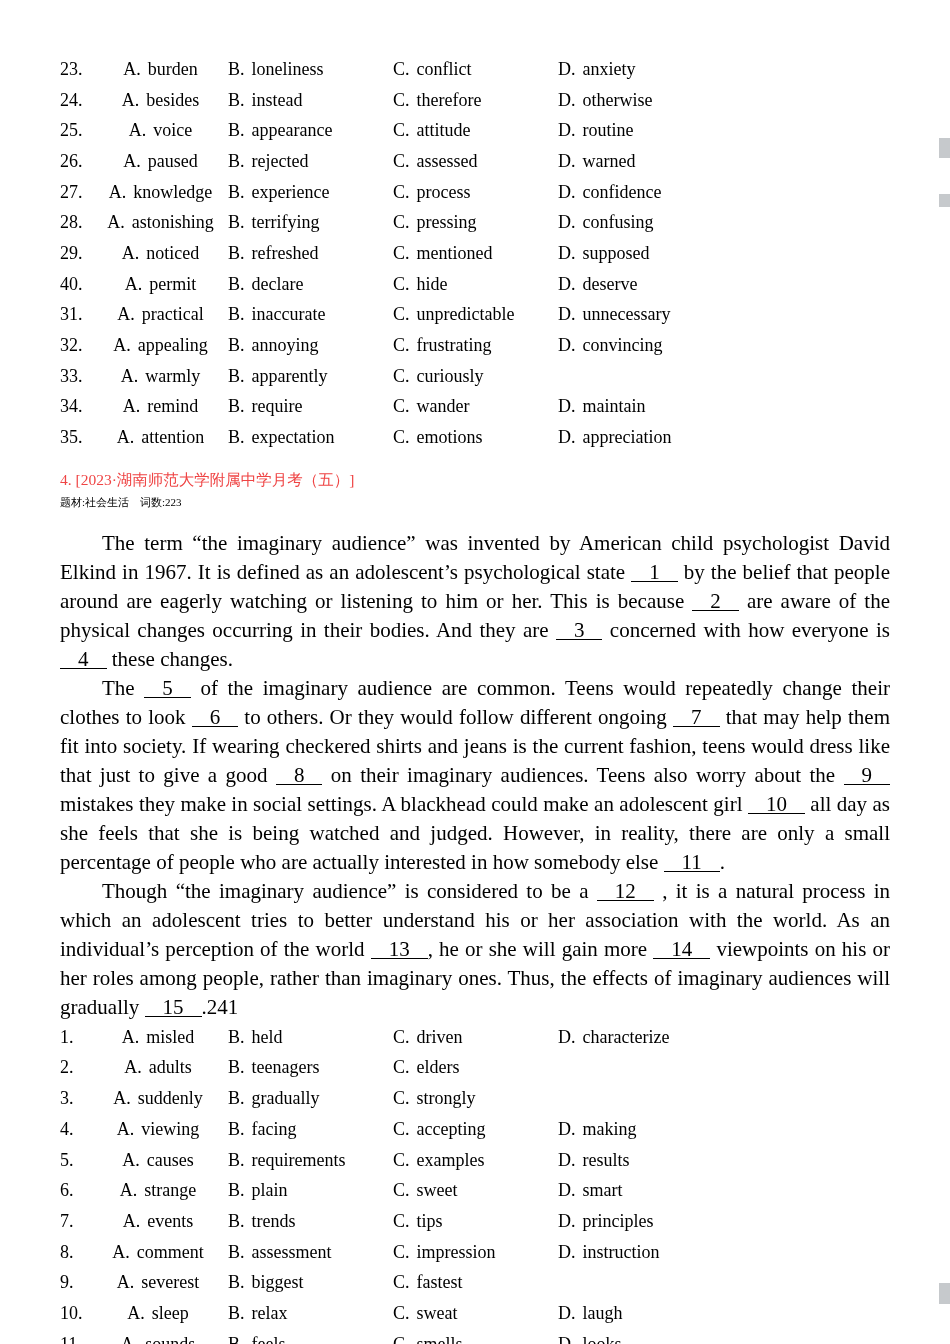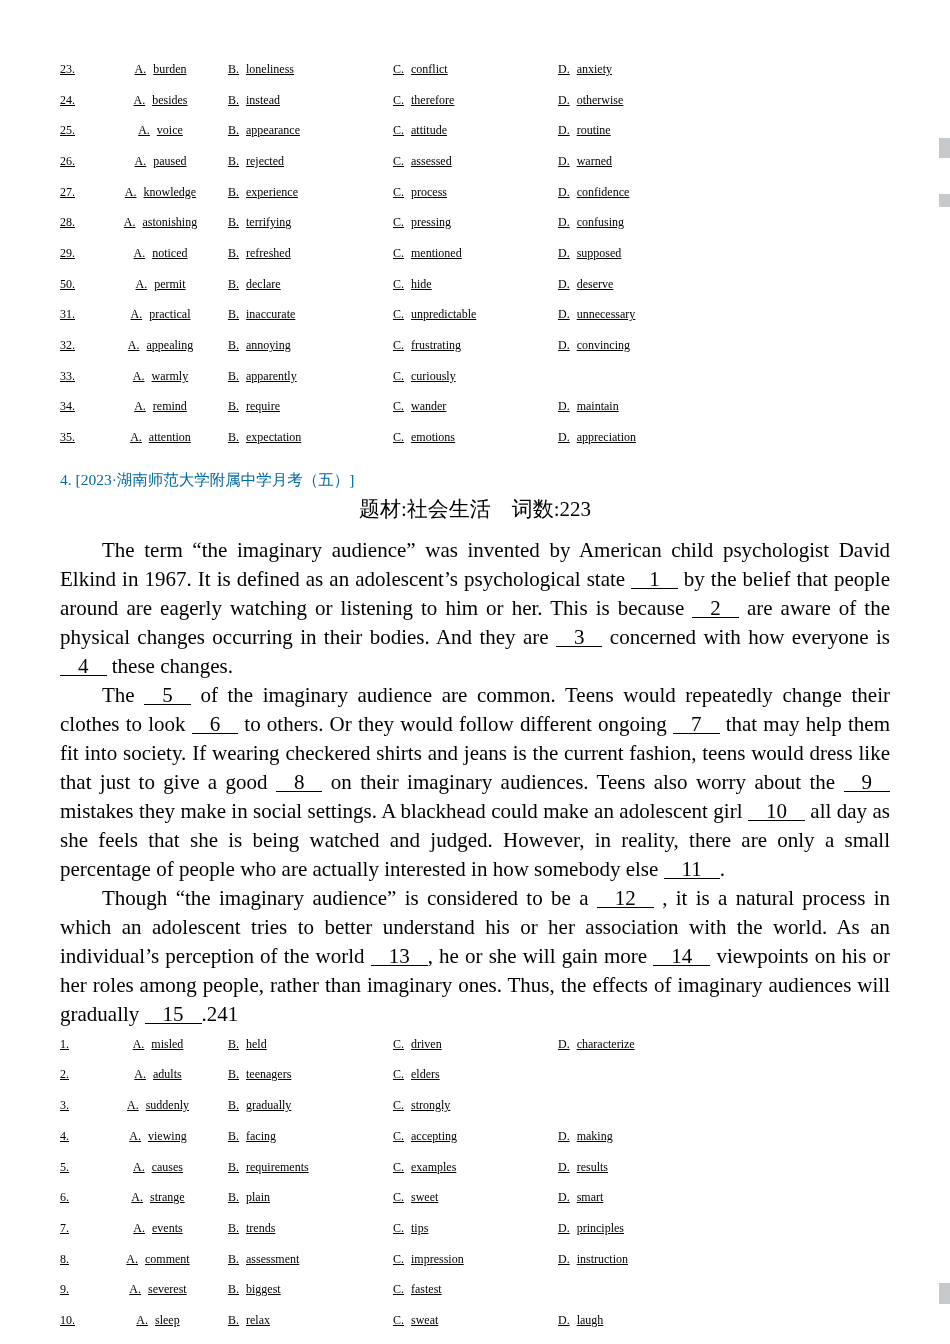--- a/index.html
+++ b/index.html
@@ -8,43 +8,43 @@
     background:#ffffff;
     font-family:"Liberation Serif","DejaVu Serif",serif;
     color:#000;
     position:relative;
     overflow:hidden;
   }
   .page{position:relative;width:950px;height:1344px;}
   .content{padding:54px 60px 0 60px;width:830px;}
 
   
-  .qlist{font-size:12px;text-decoration:underline;}
+  .qlist{font-size:18px;}
   .question-row{display:flex;align-items:center;height:30.7px;white-space:nowrap;}
   .q-num{flex:none;width:33px;}
   .opt{flex:none;white-space:nowrap;overflow:visible;}
   .opt-a{width:135px;text-align:center;}
   .opt-b{width:165px;}
   .opt-c{width:165px;}
   .opt-d{flex:1;}
   .opt-label{margin-right:7px;}
   .lower .q-num{width:28px;}
   .lower .opt-a{width:140px;}
 
   
   .section-header{
     margin-top:16px;
     font-size:15.5px;
     line-height:22px;
   }
   .meta-line{
-    margin-top:7px;
-    font-size:21px;
+    margin-top:0;
+    font-size:11px;
     line-height:22px;
-    text-align:center;
+    text-align:left;
   }
 
   
   .passage{margin-top:16px;font-size:21px;}
   .passage p{
     margin:0;
     line-height:29px;
     text-align:justify;
     text-indent:2em;
   }
@@ -114,21 +114,21 @@
           <span class="opt opt-d"><span class="opt-label">D.</span><span class="opt-text">confusing</span></span>
         </div>
         <div class="question-row">
           <span class="q-num">29.</span>
           <span class="opt opt-a"><span class="opt-label">A.</span><span class="opt-text">noticed</span></span>
           <span class="opt opt-b"><span class="opt-label">B.</span><span class="opt-text">refreshed</span></span>
           <span class="opt opt-c"><span class="opt-label">C.</span><span class="opt-text">mentioned</span></span>
           <span class="opt opt-d"><span class="opt-label">D.</span><span class="opt-text">supposed</span></span>
         </div>
         <div class="question-row">
-          <span class="q-num">50.</span>
+          <span class="q-num">40.</span>
           <span class="opt opt-a"><span class="opt-label">A.</span><span class="opt-text">permit</span></span>
           <span class="opt opt-b"><span class="opt-label">B.</span><span class="opt-text">declare</span></span>
           <span class="opt opt-c"><span class="opt-label">C.</span><span class="opt-text">hide</span></span>
           <span class="opt opt-d"><span class="opt-label">D.</span><span class="opt-text">deserve</span></span>
         </div>
         <div class="question-row">
           <span class="q-num">31.</span>
           <span class="opt opt-a"><span class="opt-label">A.</span><span class="opt-text">practical</span></span>
           <span class="opt opt-b"><span class="opt-label">B.</span><span class="opt-text">inaccurate</span></span>
           <span class="opt opt-c"><span class="opt-label">C.</span><span class="opt-text">unpredictable</span></span>
@@ -156,21 +156,21 @@
         </div>
         <div class="question-row">
           <span class="q-num">35.</span>
           <span class="opt opt-a"><span class="opt-label">A.</span><span class="opt-text">attention</span></span>
           <span class="opt opt-b"><span class="opt-label">B.</span><span class="opt-text">expectation</span></span>
           <span class="opt opt-c"><span class="opt-label">C.</span><span class="opt-text">emotions</span></span>
           <span class="opt opt-d"><span class="opt-label">D.</span><span class="opt-text">appreciation</span></span>
         </div>
       </div>
 
-    <div class="section-header" style="color: #0369a1;">4. [2023·湖南师范大学附属中学月考（五）]</div>
+    <div class="section-header" style="color: #ef4444;">4. [2023·湖南师范大学附属中学月考（五）]</div>
 
     <div class="meta-line">题材:社会生活　词数:223</div>
 
     <div id="passage" class="passage">
         <p class="para"><span class="seg">The term “the imaginary audience” was invented by American child psychologist David Elkind in 1967. It is defined as an adolescent’s psychological state </span><span class="blank"><span class="blank-num">1</span></span><span class="seg"> by the belief that people around are eagerly watching or listening to him or her. This is because </span><span class="blank"><span class="blank-num">2</span></span><span class="seg"> are aware of the physical changes occurring in their bodies. And they are </span><span class="blank"><span class="blank-num">3</span></span><span class="seg"> concerned with how everyone is </span><span class="blank"><span class="blank-num">4</span></span><span class="seg"> these changes.</span></p>
         <p class="para"><span class="seg">The </span><span class="blank"><span class="blank-num">5</span></span><span class="seg"> of the imaginary audience are common. Teens would repeatedly change their clothes to look </span><span class="blank"><span class="blank-num">6</span></span><span class="seg"> to others. Or they would follow different ongoing </span><span class="blank"><span class="blank-num">7</span></span><span class="seg"> that may help them fit into society. If wearing checkered shirts and jeans is the current fashion, teens would dress like that just to give a good </span><span class="blank"><span class="blank-num">8</span></span><span class="seg"> on their imaginary audiences. Teens also worry about the </span><span class="blank"><span class="blank-num">9</span></span><span class="seg"> mistakes they make in social settings. A blackhead could make an adolescent girl </span><span class="blank"><span class="blank-num">10</span></span><span class="seg"> all day as she feels that she is being watched and judged. However, in reality, there are only a small percentage of people who are actually interested in how somebody else </span><span class="blank"><span class="blank-num">11</span></span><span class="seg">.</span></p>
         <p class="para"><span class="seg">Though “the imaginary audience” is considered to be a </span><span class="blank"><span class="blank-num">12</span></span><span class="seg"> , it is a natural process in which an adolescent tries to better understand his or her association with the world. As an individual’s perception of the world </span><span class="blank"><span class="blank-num">13</span></span><span class="seg">, he or she will gain more </span><span class="blank"><span class="blank-num">14</span></span><span class="seg"> viewpoints on his or her roles among people, rather than imaginary ones. Thus, the effects of imaginary audiences will gradually </span><span class="blank"><span class="blank-num">15</span></span><span class="seg">.241</span></p>
       </div>
 
     <div id="lower-questions" class="qlist lower">

